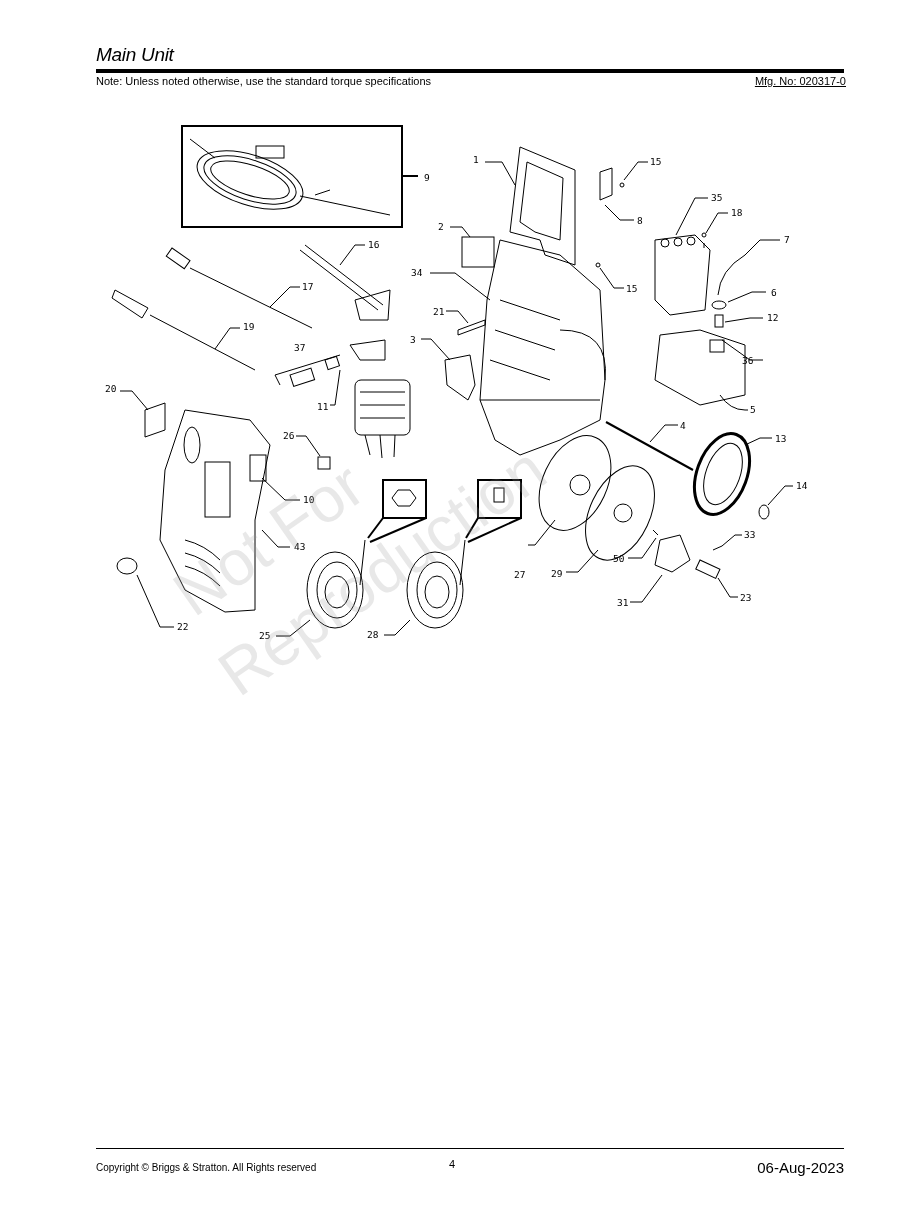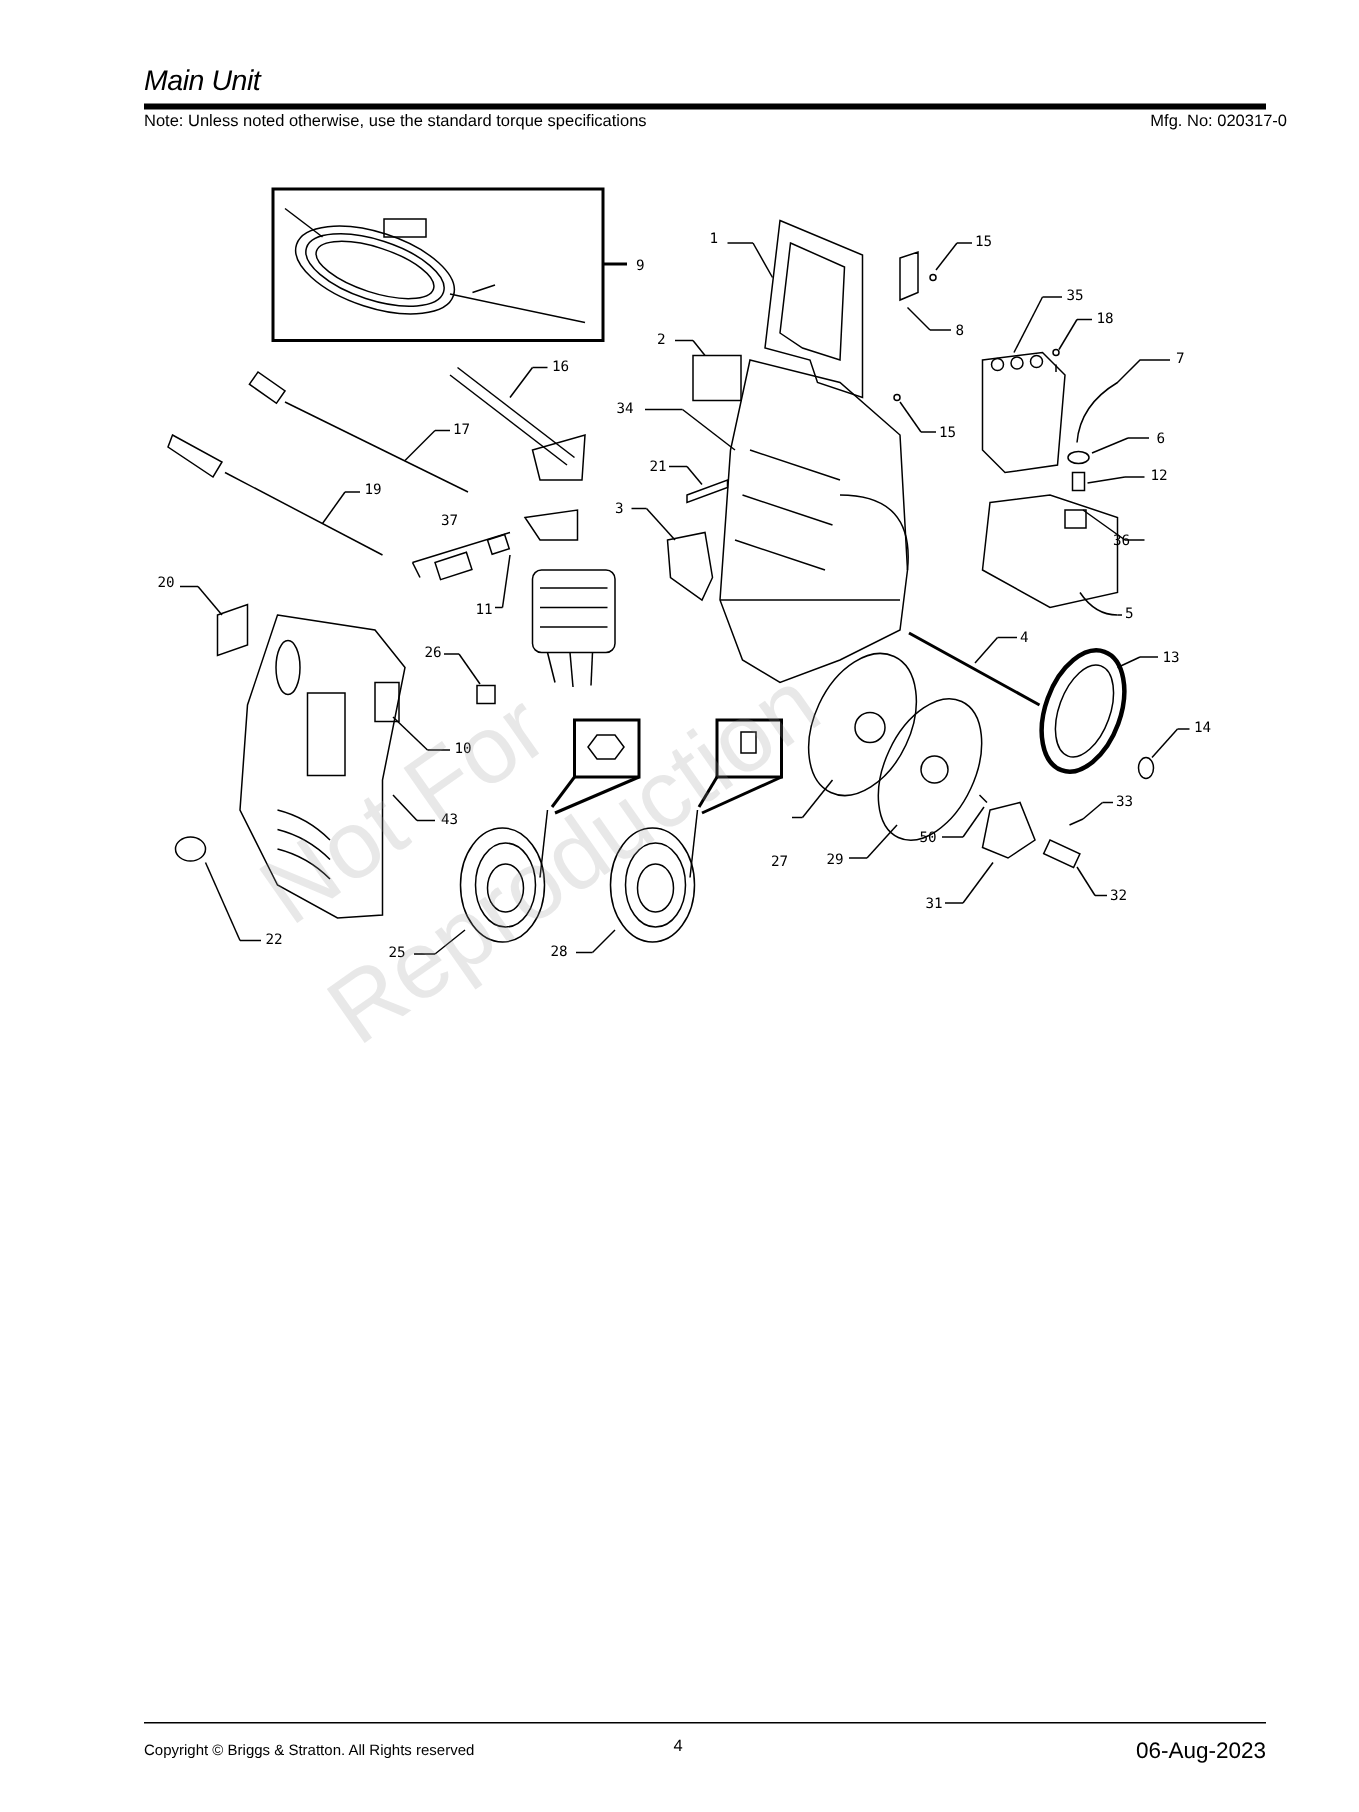--- a/index.html
+++ b/index.html
@@ -1,20 +1,20 @@
 <!DOCTYPE html>
 <html><head>
 <meta charset="utf-8">
 <style>
   html,body{margin:0;padding:0;background:#fff;}
   body{width:906px;height:1208px;position:relative;overflow:hidden;font-family:"Liberation Sans",sans-serif;color:#000;}
   .title{position:absolute;left:96px;top:44px;font-size:19px;font-style:italic;font-weight:normal;letter-spacing:-0.3px;}
   .rule-top{position:absolute;left:96px;top:69px;width:748px;height:4px;background:#000;}
   .note{position:absolute;left:96px;top:75px;font-size:11px;}
-  .mfg{position:absolute;right:48px;top:75px;font-size:11px;}
+  .mfg{position:absolute;right:60px;top:75px;font-size:11px;text-decoration:underline;}
   .rule-bottom{position:absolute;left:96px;top:1148px;width:748px;height:1px;background:#000;}
   .copyright{position:absolute;left:96px;top:1162px;font-size:10px;}
   .page-num{position:absolute;left:449px;top:1158px;font-size:11px;}
   .date{position:absolute;right:62px;top:1159px;font-size:15px;}
   svg.diagram{position:absolute;left:0;top:0;}
   .callout{position:absolute;font-family:"DejaVu Sans Mono",monospace;font-size:9.5px;line-height:10px;}
   .watermark{position:absolute;font-family:"Liberation Sans",sans-serif;font-size:64px;color:rgba(150,150,150,0.22);transform-origin:left top;white-space:nowrap;pointer-events:none;}
 </style>
 </head>
 <body>
@@ -275,21 +275,21 @@
   <span class="callout" style="left:433px;top:307px">21</span>
   <span class="callout" style="left:177px;top:622px">22</span>
   <span class="callout" style="left:294px;top:542px">43</span>
   <span class="callout" style="left:259px;top:631px">25</span>
   <span class="callout" style="left:283px;top:431px">26</span>
   <span class="callout" style="left:514px;top:570px">27</span>
   <span class="callout" style="left:367px;top:630px">28</span>
   <span class="callout" style="left:551px;top:569px">29</span>
   <span class="callout" style="left:613px;top:554px">50</span>
   <span class="callout" style="left:617px;top:598px">31</span>
-  <span class="callout" style="left:740px;top:593px">32</span>
+  <span class="callout" style="left:740px;top:593px">23</span>
   <span class="callout" style="left:744px;top:530px">33</span>
   <span class="callout" style="left:411px;top:268px">34</span>
   <span class="callout" style="left:711px;top:193px">35</span>
   <span class="callout" style="left:742px;top:356px">36</span>
   <span class="callout" style="left:294px;top:343px">37</span>
 </div>
 
 <div class="watermark" style="left:160px;top:570px;transform:rotate(-35deg);">Not For</div>
 <div class="watermark" style="left:205px;top:650px;transform:rotate(-35deg);">Reproduction</div>
 

